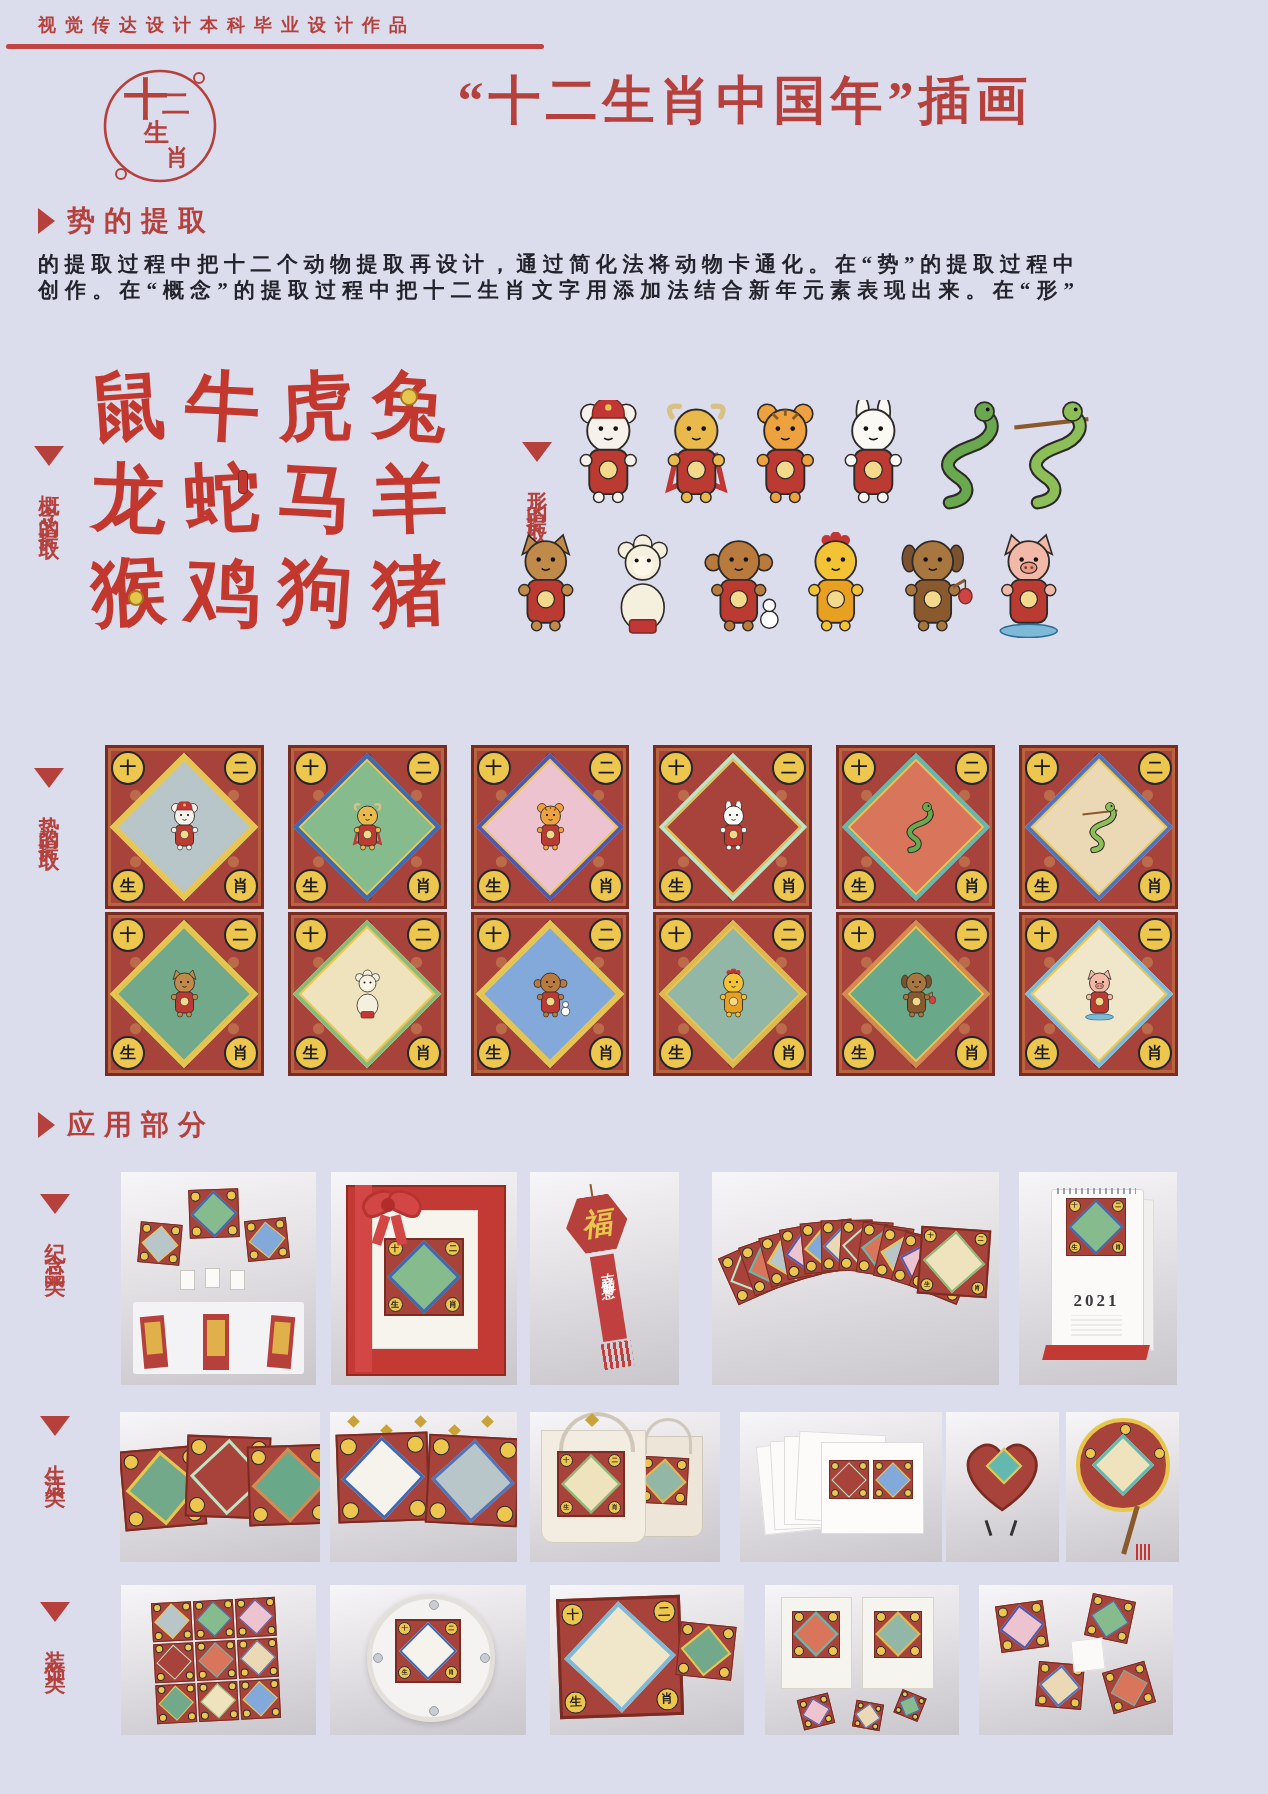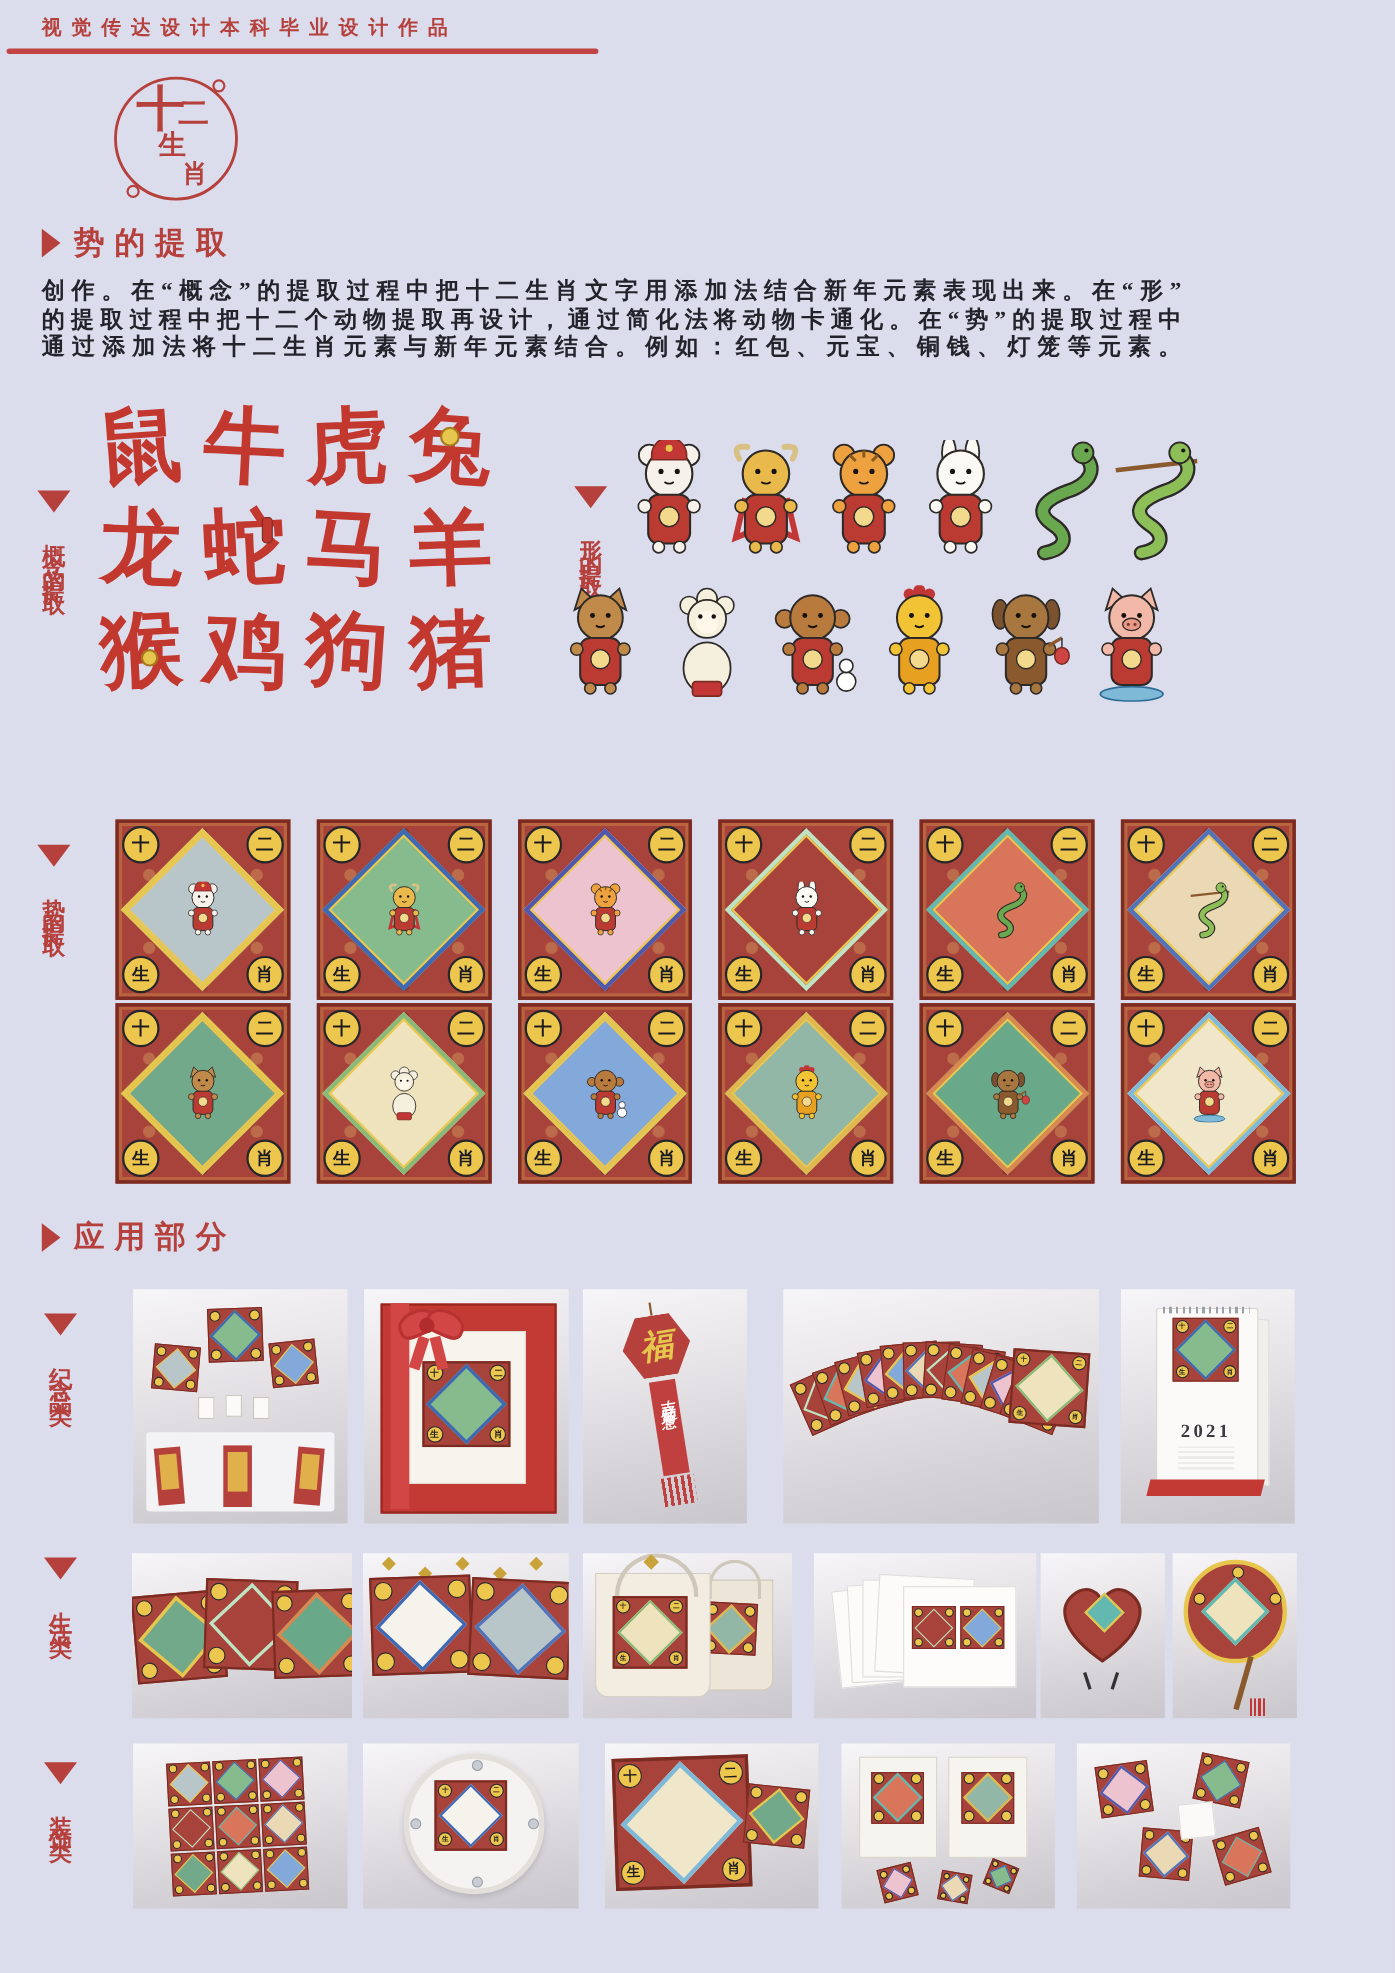--- a/index.html
+++ b/index.html
@@ -74,30 +74,30 @@
       <circle cx="62" cy="64" r="55" fill="none" stroke="#b5403c" stroke-width="2.6"></circle>
       <circle cx="101" cy="16" r="5" fill="none" stroke="#b5403c" stroke-width="2"></circle>
       <circle cx="23" cy="112" r="5" fill="none" stroke="#b5403c" stroke-width="2"></circle>
     </svg>
     <b style="left:26px;top:16px;font-size:44px">十</b>
     <b style="left:64px;top:28px;font-size:28px">二</b>
     <b style="left:46px;top:58px;font-size:25px">生</b>
     <b style="left:68px;top:84px;font-size:23px">肖</b>
   </div>
 
+  <div class="t1">“十二生肖中国年”插画</div>
 
   <div class="h2" id="h-design">
     <span class="tri-r"></span>
     <span>势的提取</span>
   </div>
 
   <div class="para">
+    <div>的提取过程中把十二个动物提取再设计，通过简化法将动物卡通化。在“势”的提取过程中</div>
     <div>创作。在“概念”的提取过程中把十二生肖文字用添加法结合新年元素表现出来。在“形”</div>
-    <div>的提取过程中把十二个动物提取再设计，通过简化法将动物卡通化。在“势”的提取过程中</div>
-    <div>通过添加法将十二生肖元素与新年元素结合。例如：红包、元宝、铜钱、灯笼等元素。</div>
   </div>
 
   <div class="vlabel" id="vlc">
     <span class="tri-d"></span>
     <span class="vtxt">概念的提取</span>
   </div>
   <div id="calligraphy">
       <span style="transform: rotate(-4deg);">鼠</span>
       <span style="transform: rotate(3deg);">牛</span>
       <span style="transform: rotate(-2deg);">虎</span>

